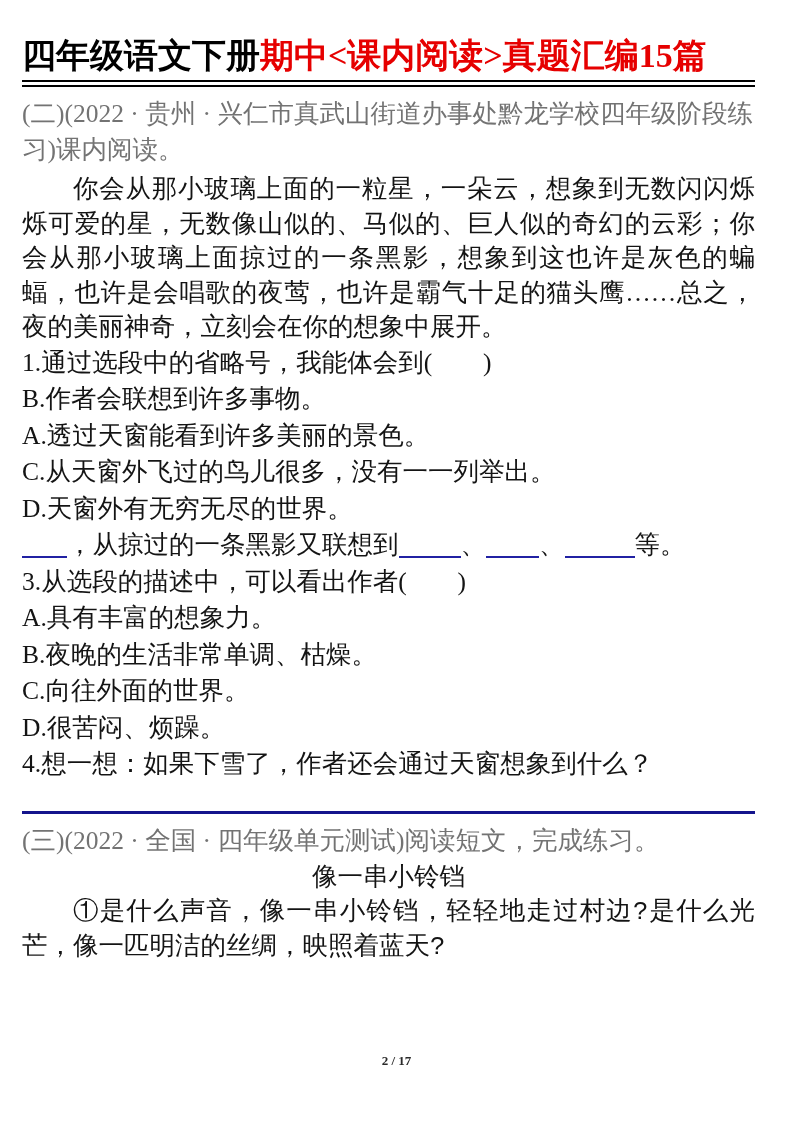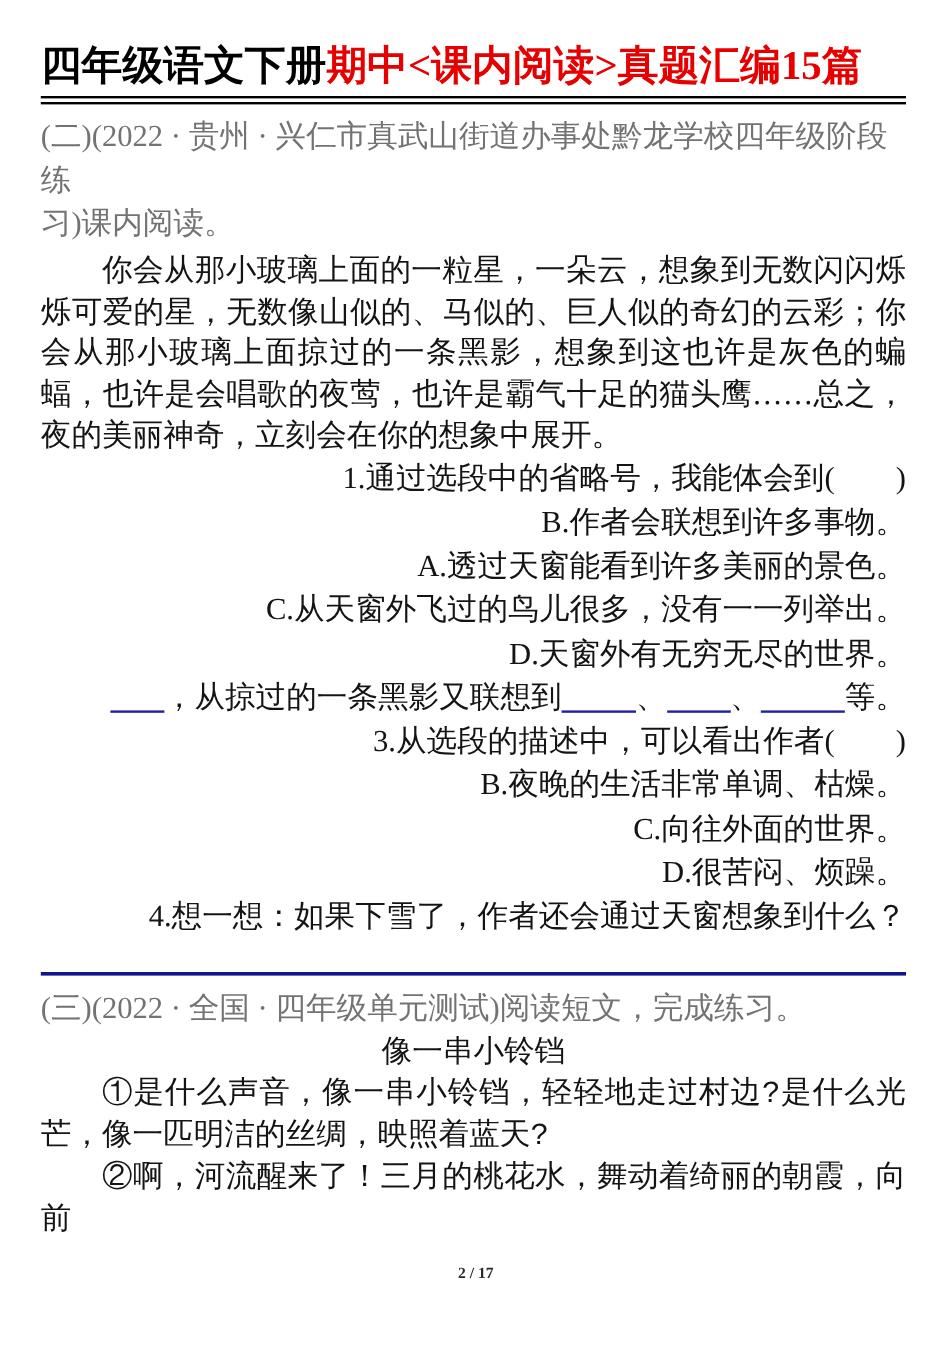--- a/index.html
+++ b/index.html
@@ -1,21 +1,21 @@
 <!DOCTYPE html>
 <html><head>
 <meta charset="utf-8">
 <style>
   html, body { margin: 0; padding: 0; background: #ffffff; }
   .page {
     position: relative;
     width: 793px;
     height: 1122px;
     box-sizing: border-box;
-    padding: 34px 38px 0 34px;
+    padding: 34px 38px 0 22px;
     background: #ffffff;
     font-family: "Liberation Serif", "DejaVu Serif", serif;
     color: #141414;
     overflow: hidden;
   }
 
   
   .doc-title {
     margin: 0;
     font-size: 34px;
@@ -49,21 +49,20 @@
     line-height: 34.5px;
     text-indent: 2em;
     text-align: justify;
   }
 
   
   .qline {
     font-size: 25.5px;
     line-height: 36.5px;
     white-space: nowrap;
-    text-align: right;
   }
   .q-first { margin-top: 0px; }
 
   .q2row { display: flex; align-items: baseline; }
   .q2row .txt { white-space: nowrap; }
   .q2row-inline { display: block; }
 
   
   .blank {
     display: inline-block;
@@ -131,27 +130,27 @@
   <div class="qline">B.作者会联想到许多事物。</div>
   <div class="qline">A.透过天窗能看到许多美丽的景色。</div>
   <div class="qline">C.从天窗外飞过的鸟儿很多，没有一一列举出。</div>
   <div class="qline">D.天窗外有无穷无尽的世界。</div>
 
   <div class="qline q2row-inline">
     <span class="blank bw-b"></span><span>，从掠过的一条黑影又联想到</span><span class="blank bw-c"></span><span>、</span><span class="blank bw-d"></span><span>、</span><span class="blank bw-e"></span><span>等。</span>
   </div>
 
   <div class="qline">3.从选段的描述中，可以看出作者(　　)</div>
+  <div class="qline">A.具有丰富的想象力。</div>
   <div class="qline">B.夜晚的生活非常单调、枯燥。</div>
   <div class="qline">C.向往外面的世界。</div>
   <div class="qline">D.很苦闷、烦躁。</div>
   <div class="qline">4.想一想：如果下雪了，作者还会通过天窗想象到什么？</div>
 
   <div class="divider"></div>
 
   <div class="sec-heading sec3-heading">(三)(2022 · 全国 · 四年级单元测试)阅读短文，完成练习。</div>
   <div class="reading-title">像一串小铃铛</div>
   <p class="p2">①是什么声音，像一串小铃铛，轻轻地走过村边?是什么光芒，像一匹明洁的丝绸，映照着蓝天?</p>
-  <p class="p2">②啊，河流醒来了！三月的桃花水，舞动着绮丽的朝霞，向前</p>
 
   <div class="footer">2 / 17</div>
 
 </div>
 
 </body></html>

